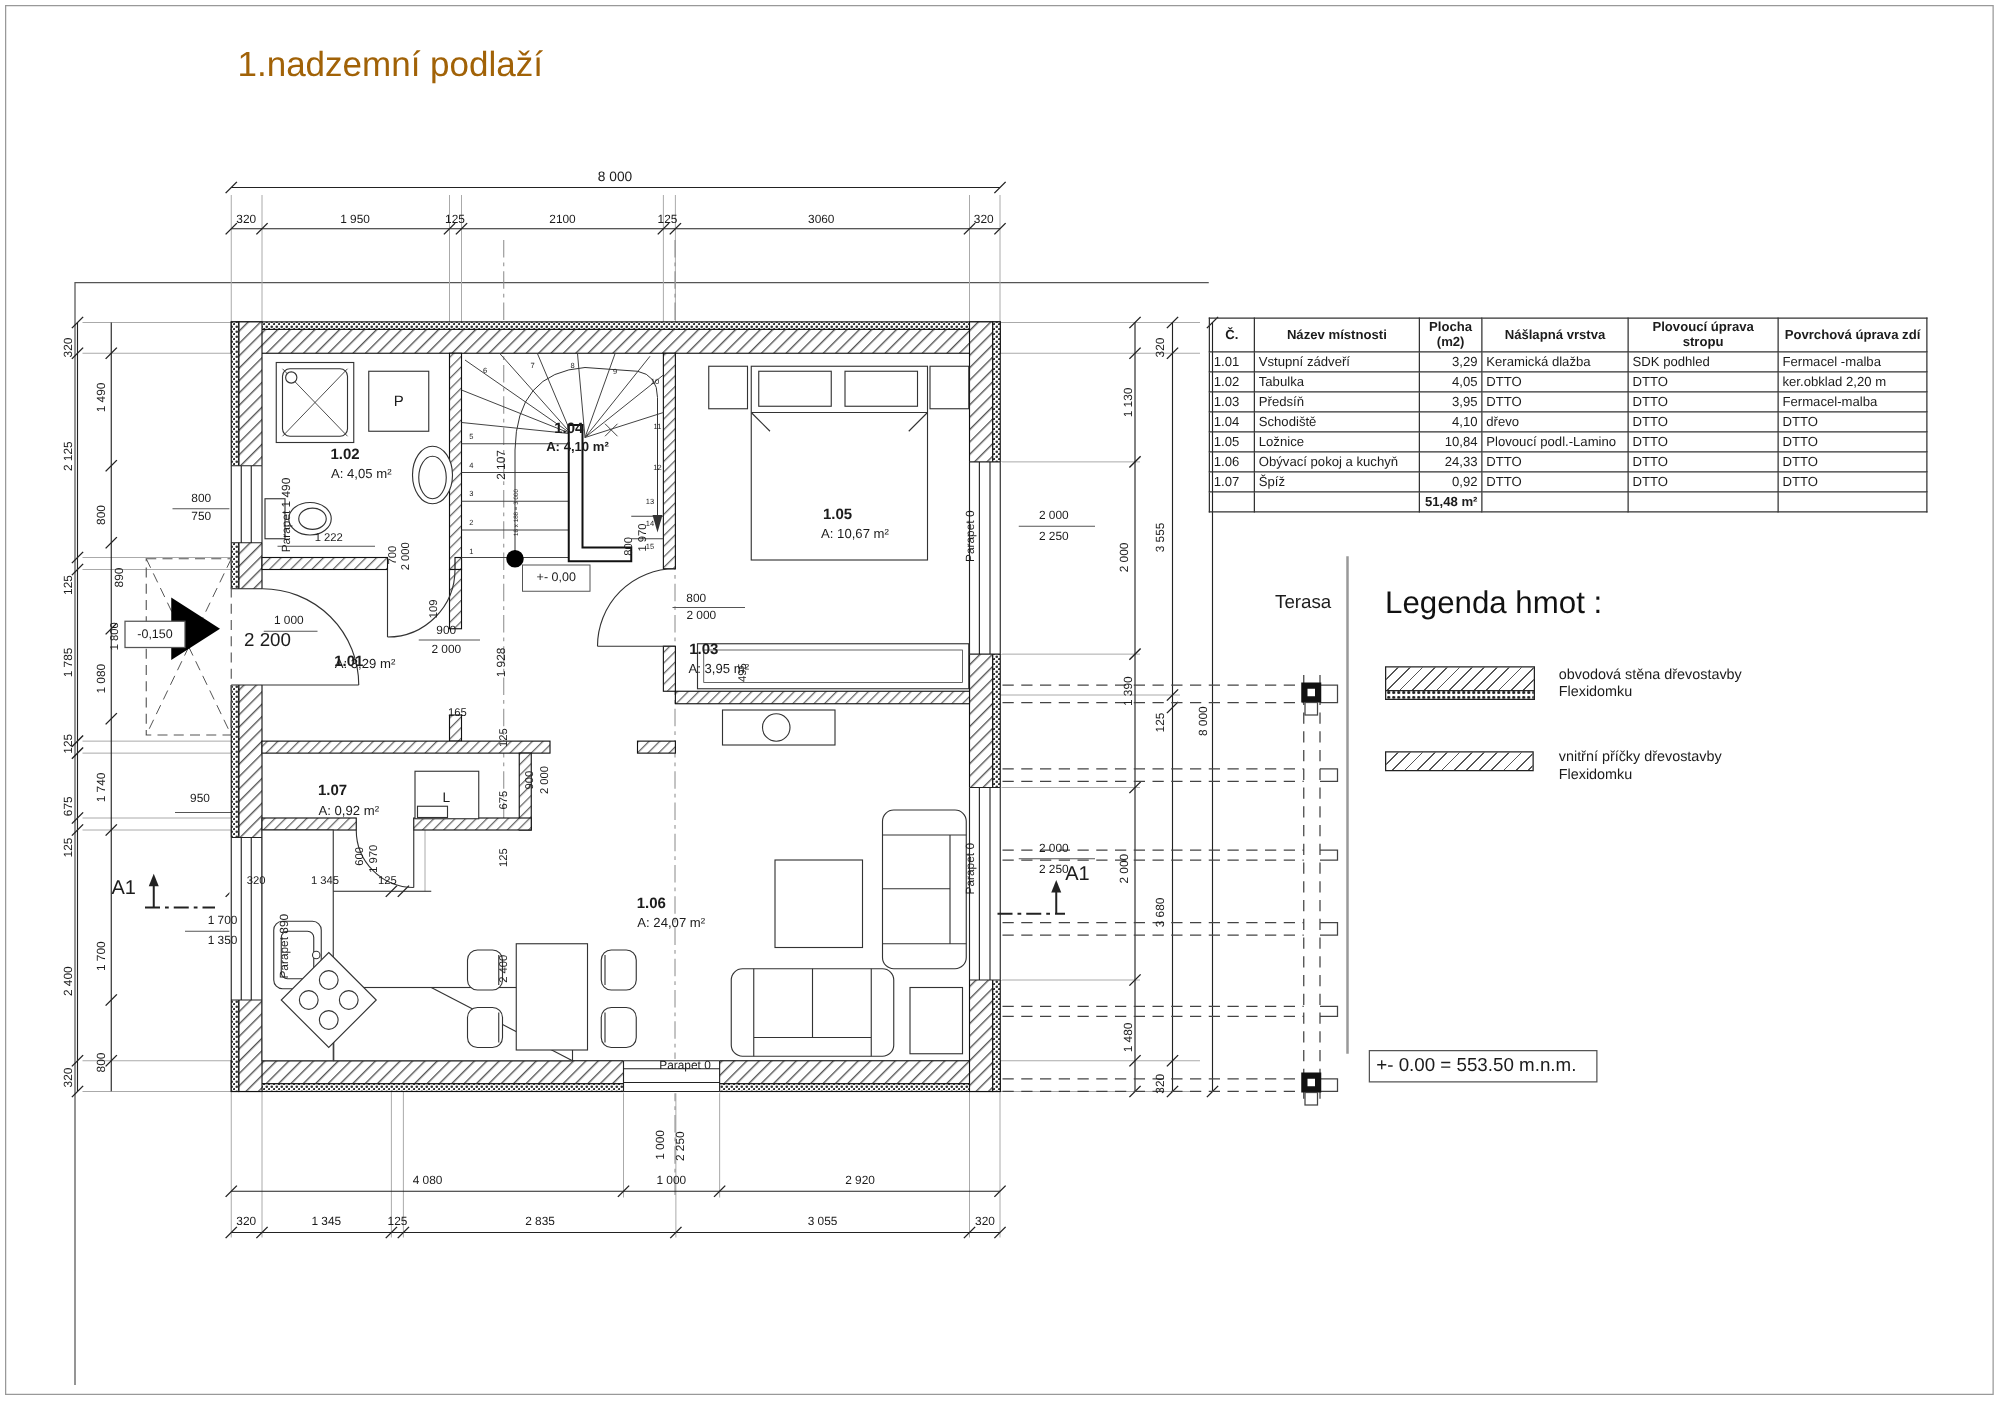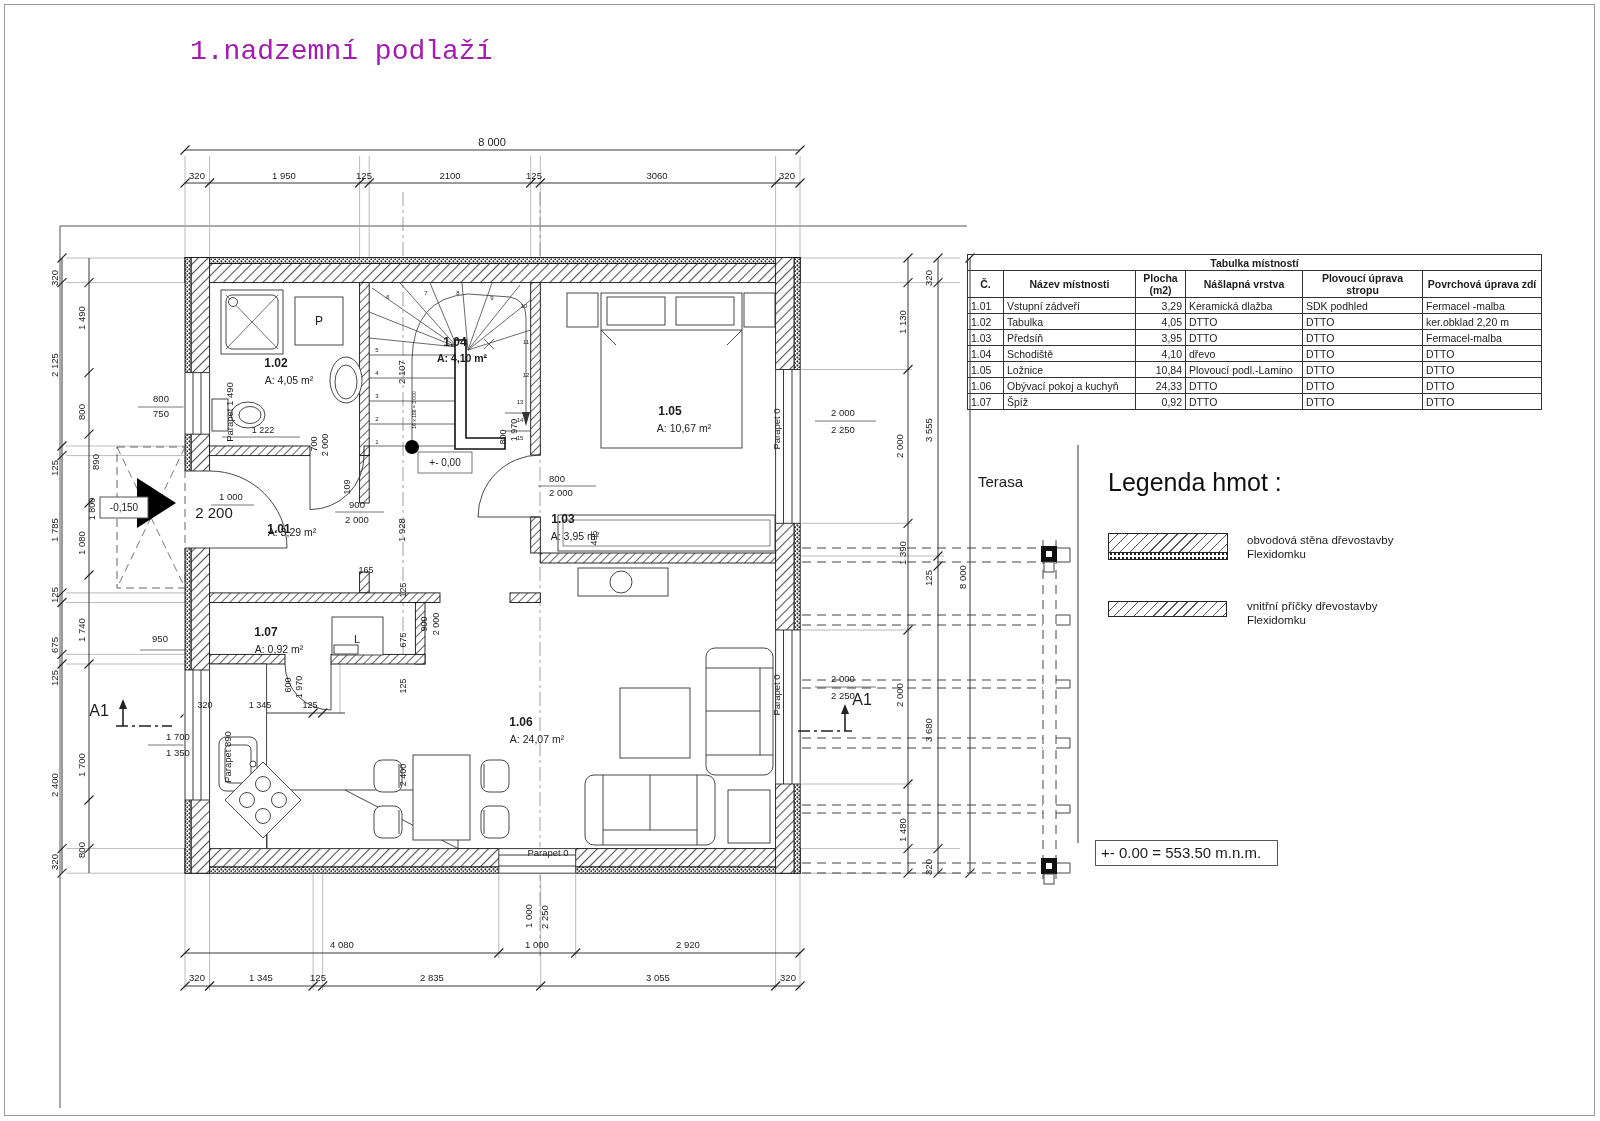--- a/index.html
+++ b/index.html
@@ -1,22 +1,22 @@
 <!DOCTYPE html>
 <html><head>
 <meta charset="utf-8">
 <style>
   html,body{margin:0;padding:0;background:#fff;}
   #sheet{position:relative;width:1600px;height:1121px;background:#fff;overflow:hidden;
          font-family:"Liberation Sans",sans-serif;color:#1c1c1c;}
   #linework{position:absolute;left:0;top:0;}
   .lbl{position:absolute;white-space:nowrap;line-height:1;color:#1c1c1c;
        font-family:"Liberation Sans",sans-serif;}
-  #page-title{position:absolute;left:190px;top:38px;font-size:28px;color:#a21caf;font-family:Liberation Mono, monospace;}
-  #terasa{position:absolute;left:978px;top:473px;font-size:15px;}
+  #page-title{position:absolute;left:190px;top:38px;font-size:28px;color:#a16207;}
+  #terasa{position:absolute;left:1020px;top:473px;font-size:15px;}
   #legend-title{position:absolute;left:1108px;top:468px;font-size:25px;color:#111;}
   .legend-label{position:absolute;font-size:11.5px;line-height:1.25;}
   .sw{position:absolute;box-sizing:border-box;border:1px solid #222;}
   .sw-hatch{background:repeating-linear-gradient(135deg,rgba(0,0,0,0) 0 6px,#555 6px 7px);}
   .sw-band{background-image:radial-gradient(#222 1.1px,rgba(0,0,0,0) 1.2px);background-size:4px 4px;border-top:none;}
   #elev-box{position:absolute;left:1095px;top:840px;width:176px;height:24px;border:1px solid #555;
             font-size:15px;line-height:23px;padding-left:5px;}
   #room-table{position:absolute;left:967px;top:254px;width:574px;border-collapse:collapse;
               font-size:10.5px;table-layout:fixed;}
   #room-table td,#room-table th{border:1px solid #333;padding:1px 3px;height:13px;overflow:hidden;
@@ -314,23 +314,20 @@
     <colgroup>
       <col style="width:36px">
         <col style="width:132px">
         <col style="width:50px">
       <col style="width:117px">
         <col style="width:120px">
         <col style="width:119px">
     </colgroup>
     <tbody>
         <tr>
-          <td colspan="6" class="tt">Tabulka místností</td>
-        </tr>
-        <tr>
           <th>Č.</th>
           <th>Název místnosti</th>
           <th>Plocha (m2)</th>
           <th>Nášlapná vrstva</th>
           <th>Plovoucí úprava stropu</th>
           <th>Povrchová úprava zdí</th>
         </tr>
         <tr>
           <td>1.01</td>
           <td>Vstupní zádveří</td>
@@ -379,20 +376,28 @@
           <td>DTTO</td>
           <td>DTTO</td>
         </tr>
         <tr>
           <td>1.07</td>
           <td>Špíž</td>
           <td class="num">0,92</td>
           <td>DTTO</td>
           <td>DTTO</td>
           <td>DTTO</td>
+        </tr>
+        <tr>
+          <td></td>
+          <td></td>
+          <td class="total">51,48 m²</td>
+          <td></td>
+          <td></td>
+          <td></td>
         </tr>
       </tbody>
   </table>
 
   <div style="position:absolute;left:0;top:0;width:1600px;height:1121px;pointer-events:none;">
       <div class="lbl" style="left: 492px; top: 142px; font-size: 11px; transform: translate(-50%, -50%);">8 000</div>
       <div class="lbl" style="left: 197px; top: 176px; font-size: 9.5px; transform: translate(-50%, -50%);">320</div>
       <div class="lbl" style="left: 284px; top: 176px; font-size: 9.5px; transform: translate(-50%, -50%);">1 950</div>
       <div class="lbl" style="left: 364px; top: 176px; font-size: 9.5px; transform: translate(-50%, -50%);">125</div>
       <div class="lbl" style="left: 450px; top: 176px; font-size: 9.5px; transform: translate(-50%, -50%);">2100</div>

